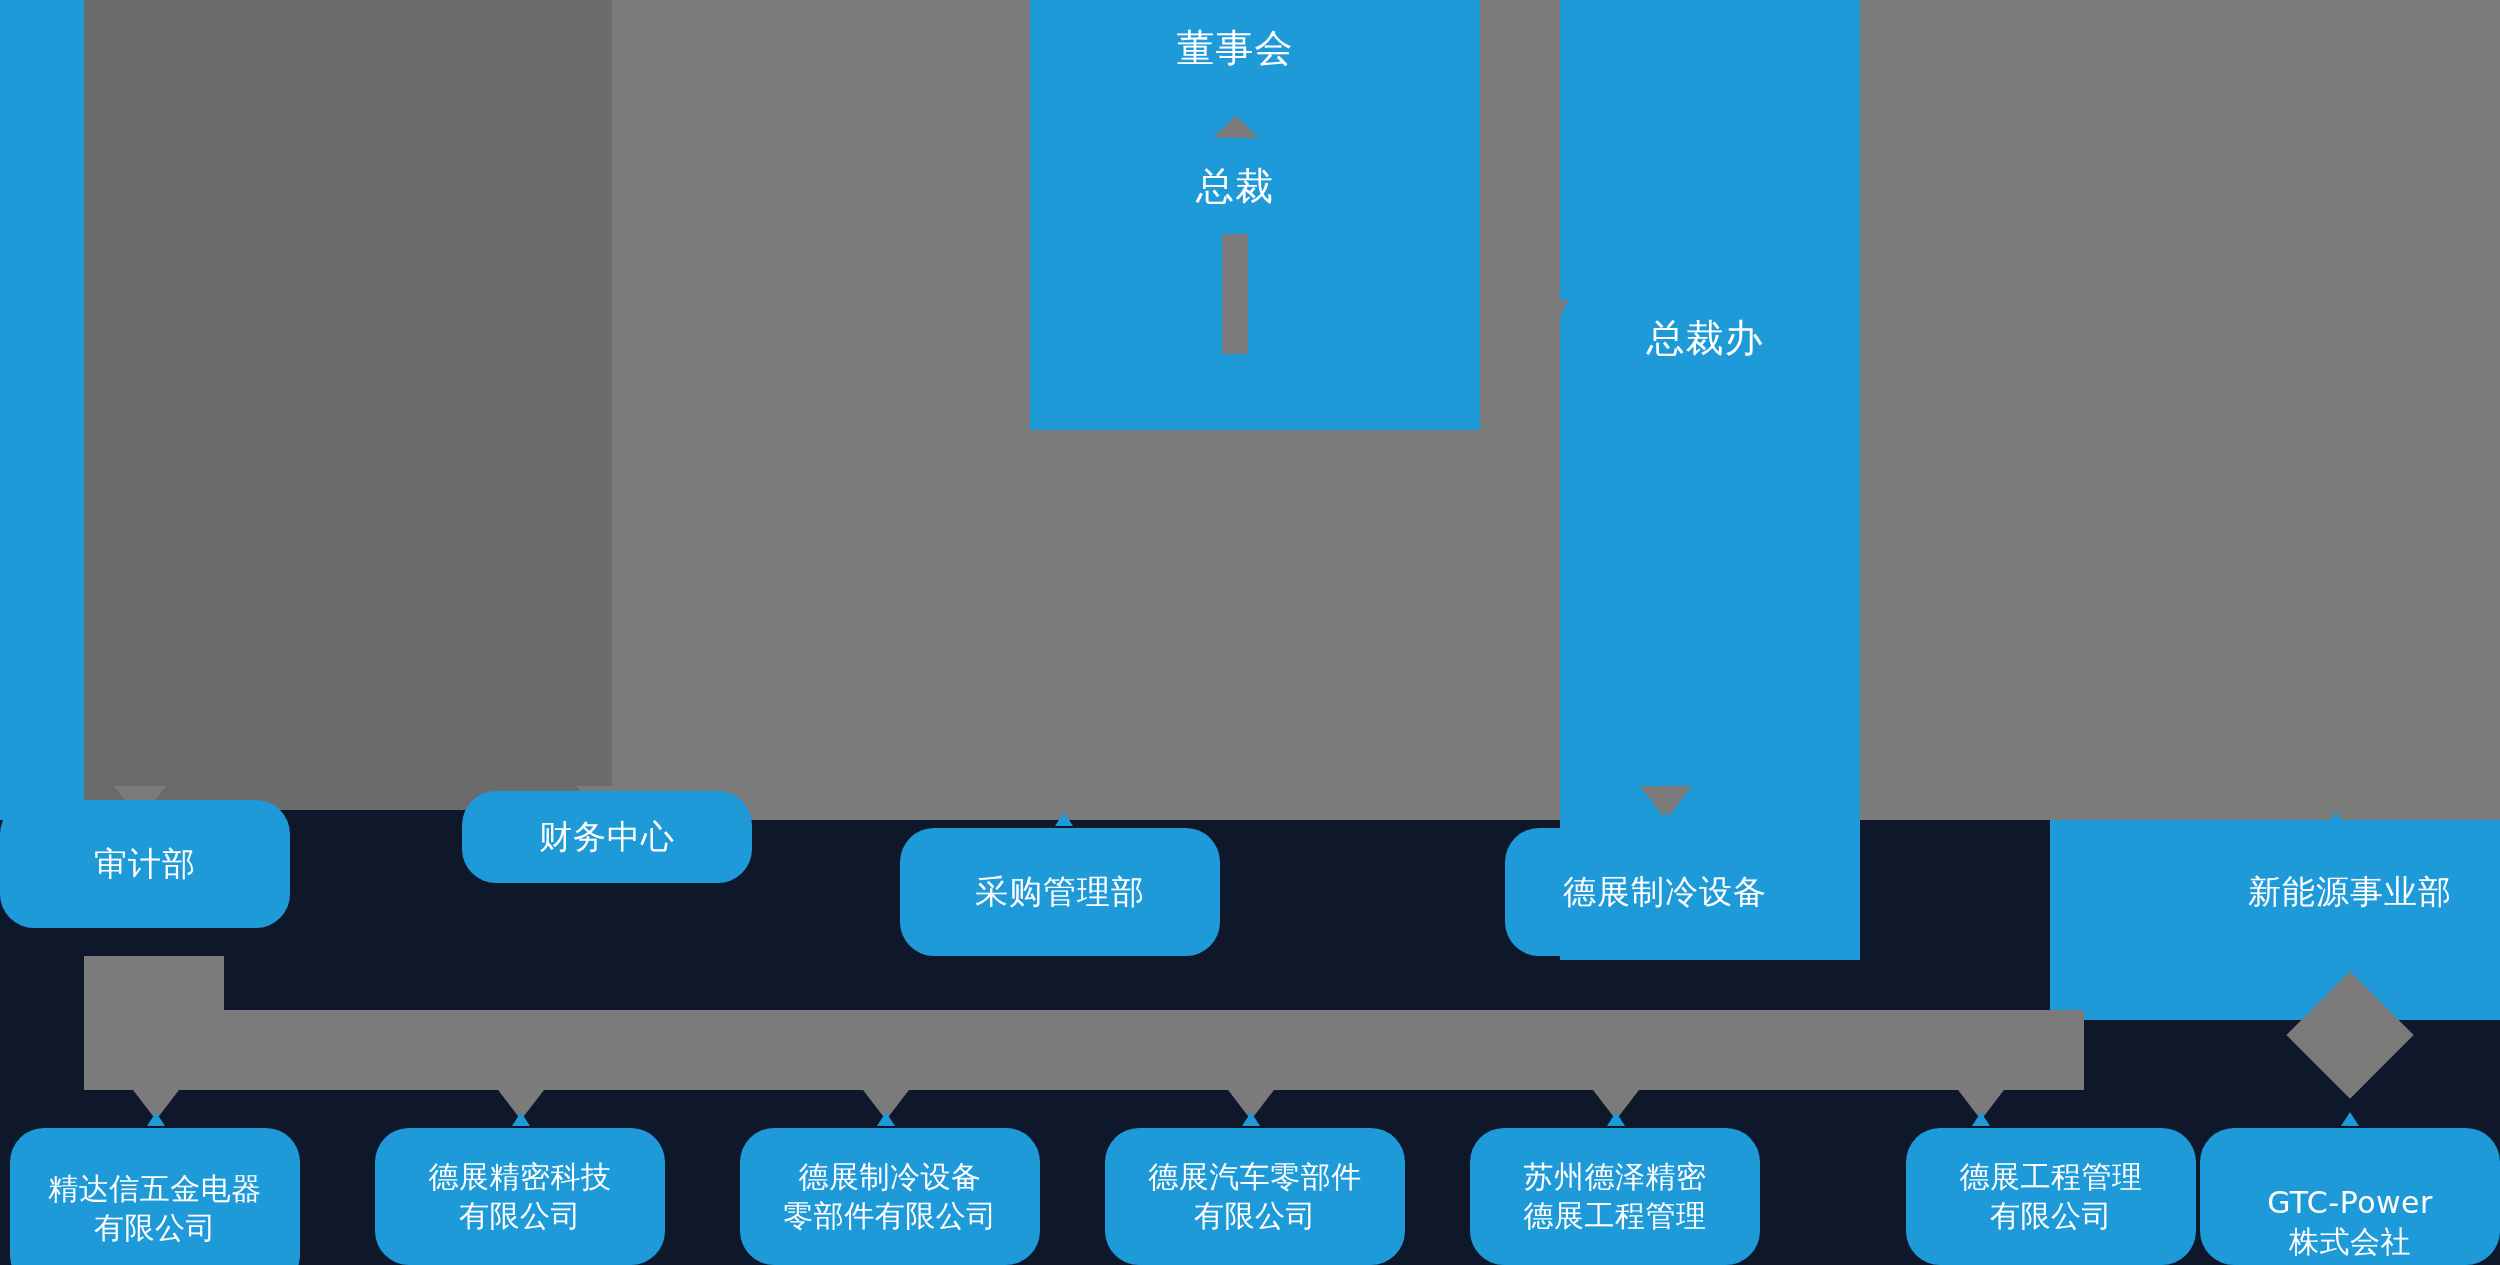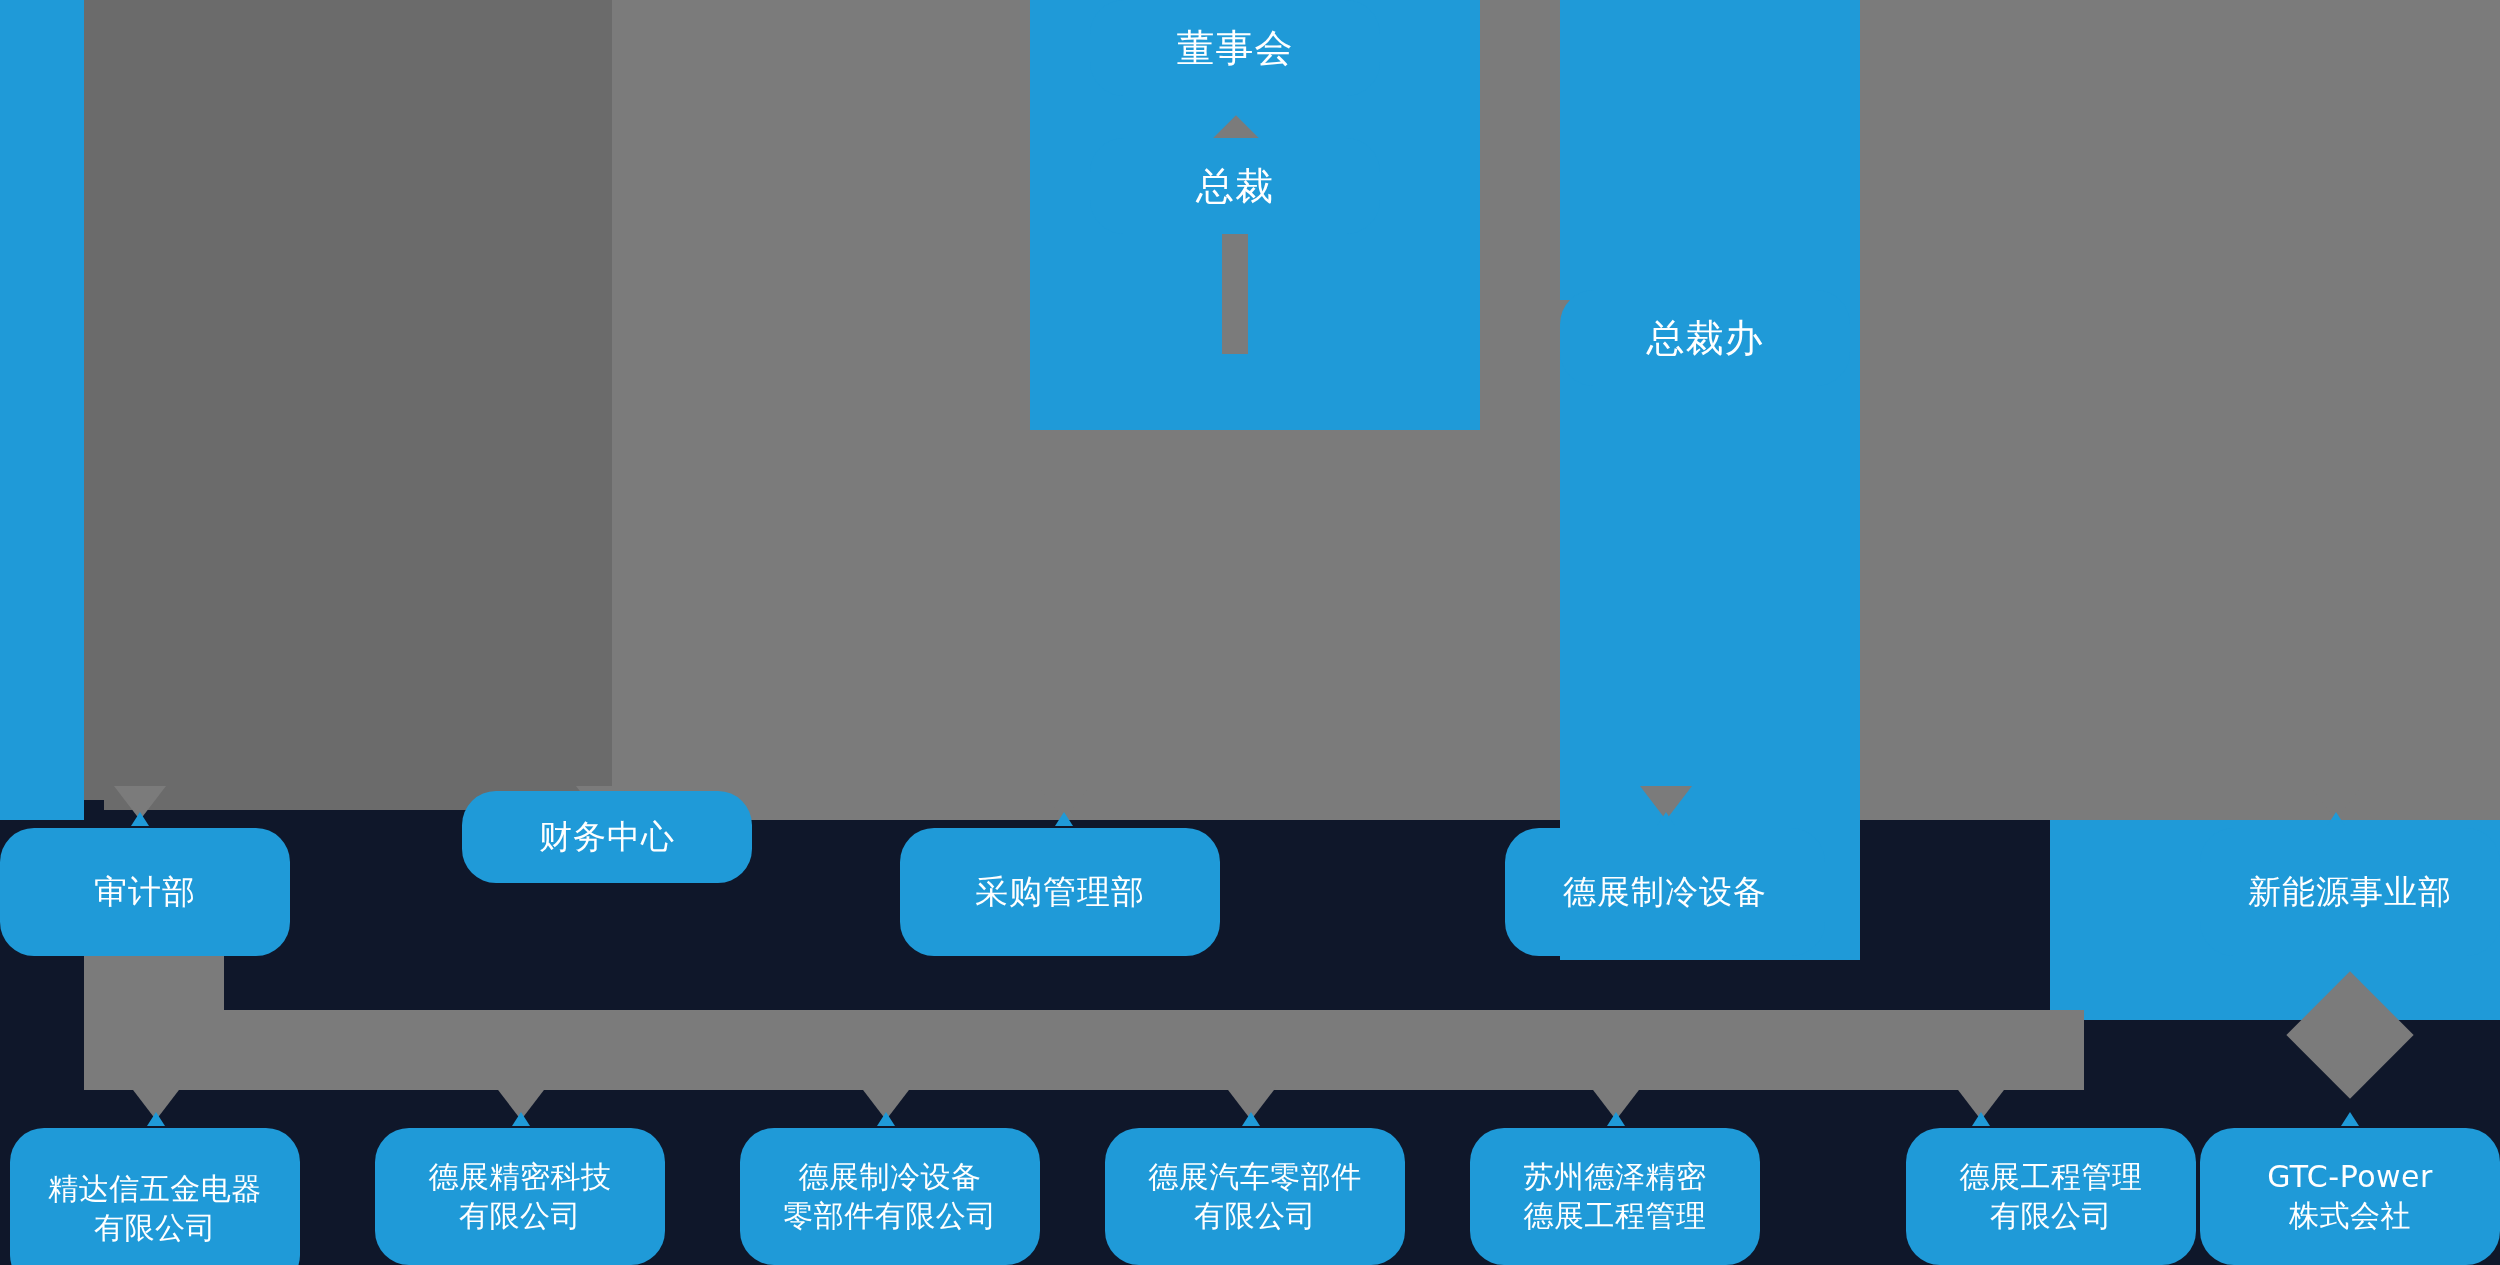--- a/index.html
+++ b/index.html
@@ -110,21 +110,21 @@
   <div class="conn" style="left:1222px; top:234px; width:26px; height:120px; background:#7b7b7b;"></div>
 
   <div class="conn" style="left:1480px; top:300px; width:110px; height:26px; background:#7b7b7b;"></div>
 
   <div class="node lvl2" style="left:1560px; top:290px; width:290px; height:96px;">
     <span class="lbl">总裁办</span>
   </div>
 
   <div class="arrow-down" style="left:114px; top:786px;"></div>
   <div class="arrow-notch" style="left:131px; top:812px;"></div>
-  <div class="node lvl3" style="left:0px; top:828px; width:290px; height:128px;">
+  <div class="node lvl3" style="left:0px; top:800px; width:290px; height:128px;">
     <span class="lbl">审计部</span>
   </div>
 
   <div class="arrow-down" style="left:576px; top:786px;"></div>
   <div class="arrow-notch" style="left:593px; top:812px;"></div>
   <div class="node lvl3" style="left:462px; top:791px; width:290px; height:92px;">
     <span class="lbl">财务中心</span>
   </div>
 
   <div class="arrow-down" style="left:1038px; top:786px;"></div>
@@ -187,18 +187,18 @@
 
   <div class="arrow-down" style="left:1955px; top:1086px;"></div>
   <div class="arrow-notch" style="left:1972px; top:1112px;"></div>
   <div class="node lvl4" style="left:1906px; top:1128px; width:290px; height:137px;">
     <span class="lbl">德展工程管理
 有限公司</span>
   </div>
 
   <div class="arrow-down" style="left:2324px; top:1060px;"></div>
   <div class="arrow-notch" style="left:2341px; top:1112px;"></div>
-  <div class="node lvl4" style="left:2200px; top:1128px; width:300px; height:137px;">
+  <div class="node lvl4" style="left:2200px; top:1128px; width:300px; height:137px;align-items:flex-end;">
     <span class="lbl">GTC-Power
 株式会社</span>
   </div>
 
 </div>
 
 </body></html>

